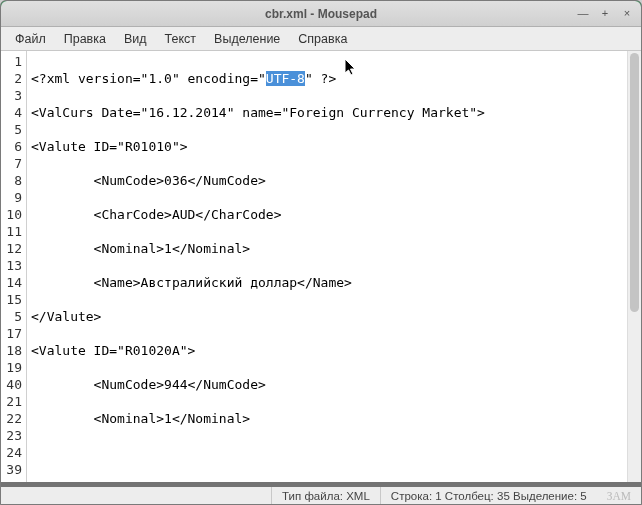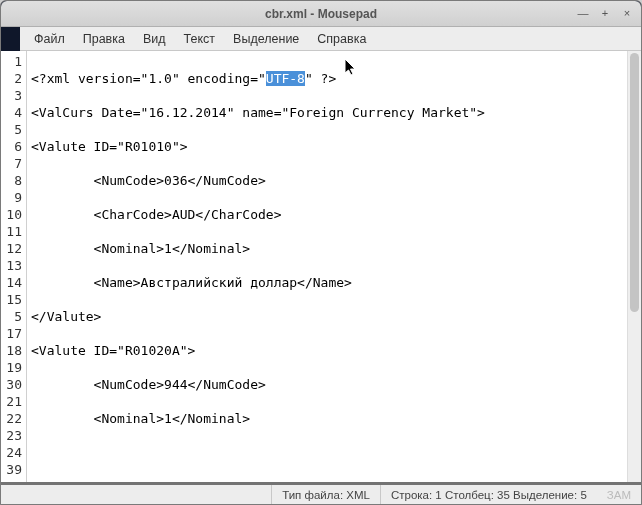--- a/index.html
+++ b/index.html
@@ -1,33 +1,33 @@
 <!DOCTYPE html>
 <html><head>
 <meta charset="utf-8">
 <style>
 * { margin: 0; padding: 0; box-sizing: border-box; }
 body { font-family: sans-serif; background: #cecece; width: 642px; height: 505px; overflow: hidden; position: relative; }
-.window { width: 642px; height: 505px; border: 1px solid #7a7a7a; border-radius: 6px 6px 0 0; background: #0f172a; display: flex; flex-direction: column; }
+.window { width: 642px; height: 505px; border: 1px solid #7a7a7a; border-radius: 6px 6px 0 0; background: #15803d; display: flex; flex-direction: column; }
 .titlebar { height: 26px; background: linear-gradient(#e0e0e0,#d0d0d0); border-bottom: 1px solid #b0b0b0; display: flex; align-items: center; justify-content: center; position: relative; border-radius: 6px 6px 0 0; }
 .titlebar-title { font-size: 12px; color: #555; font-weight: bold; }
 .titlebar-btns { position: absolute; right: 6px; top: 4px; display: flex; gap: 6px; }
 .titlebar-btn { width: 16px; height: 16px; font-size: 11px; color: #555; display: flex; align-items: center; justify-content: center; cursor: pointer; }
-.menubar { height: 24px; background: #ededed; border-bottom: 1px solid #c8c8c8; display: flex; align-items: center; padding: 0 6px; gap: 2px; margin-left: 19px; }
+.menubar { height: 24px; background: #ededed; border-bottom: 1px solid #c8c8c8; display: flex; align-items: center; padding: 0 6px; gap: 2px; }
 .menu-item { font-size: 12.5px; color: #333; padding: 3px 8px; cursor: pointer; }
 .editor { flex: 1; display: flex; background: #fff; font-family: "DejaVu Sans Mono","Liberation Mono",monospace; font-size: 13px; line-height: 17px; overflow: hidden; position: relative; }
 .gutter { background: #fff; color: #333; text-align: right; padding: 2px 4px 2px 2px; border-right: 1px solid #d0d0d0; user-select: none; min-width: 26px; }
 .gutter div { height: 17px; }
 .code { flex: 1; padding: 2px 4px; white-space: pre; color: #000; overflow: hidden; position: relative; }
 .code-line { height: 17px; }
 .sel { background: #4a90d9; color: #fff; }
 .cursor-img { position: absolute; pointer-events: none; }
-.statusbar { height: 22px; background: #ededed; border-top: 3px solid #737373; display: flex; align-items: center; justify-content: flex-end; font-size: 11.5px; color: #444; }
+.statusbar { height: 22px; background: #ededed; border-top: 5px solid #737373; display: flex; align-items: center; justify-content: flex-end; font-size: 11.5px; color: #444; }
 .status-seg { padding: 0 10px; border-left: 1px solid #c8c8c8; height: 100%; display: flex; align-items: center; }
-.status-caps { color: #bbb; padding: 0 10px; }
+.status-caps { color: #bbb; padding: 0 10px; font-family: Liberation Serif, serif; }
 .scrollbar-v { position: absolute; right: 0; top: 0; bottom: 0; width: 14px; background: #eee; border-left: 1px solid #ddd; }
 .scrollbar-thumb { position: absolute; left: 2px; right: 2px; top: 2px; height: 60%; background: #c4c4c4; border-radius: 5px; }
 </style>
 </head>
 <body>
 
 <div class="window">
   <div class="titlebar">
     <span class="titlebar-title">cbr.xml - Mousepad</span>
     <div class="titlebar-btns">
@@ -60,21 +60,21 @@
         <div>10</div>
         <div>11</div>
         <div>12</div>
         <div>13</div>
         <div>14</div>
         <div>15</div>
         <div>5</div>
         <div>17</div>
         <div>18</div>
         <div>19</div>
-        <div>30</div>
+        <div>40</div>
         <div>21</div>
         <div>22</div>
         <div>23</div>
         <div>24</div>
         <div>39</div>
         <div>26</div>
       </div>
     <div class="code">
 <div class="code-line"><span>&lt;?xml version="1.0" encoding="</span><span class="sel">UTF-8</span><span>" ?&gt;</span></div>
 <div class="code-line">&lt;ValCurs Date="16.12.2014" name="Foreign Currency Market"&gt;</div>

